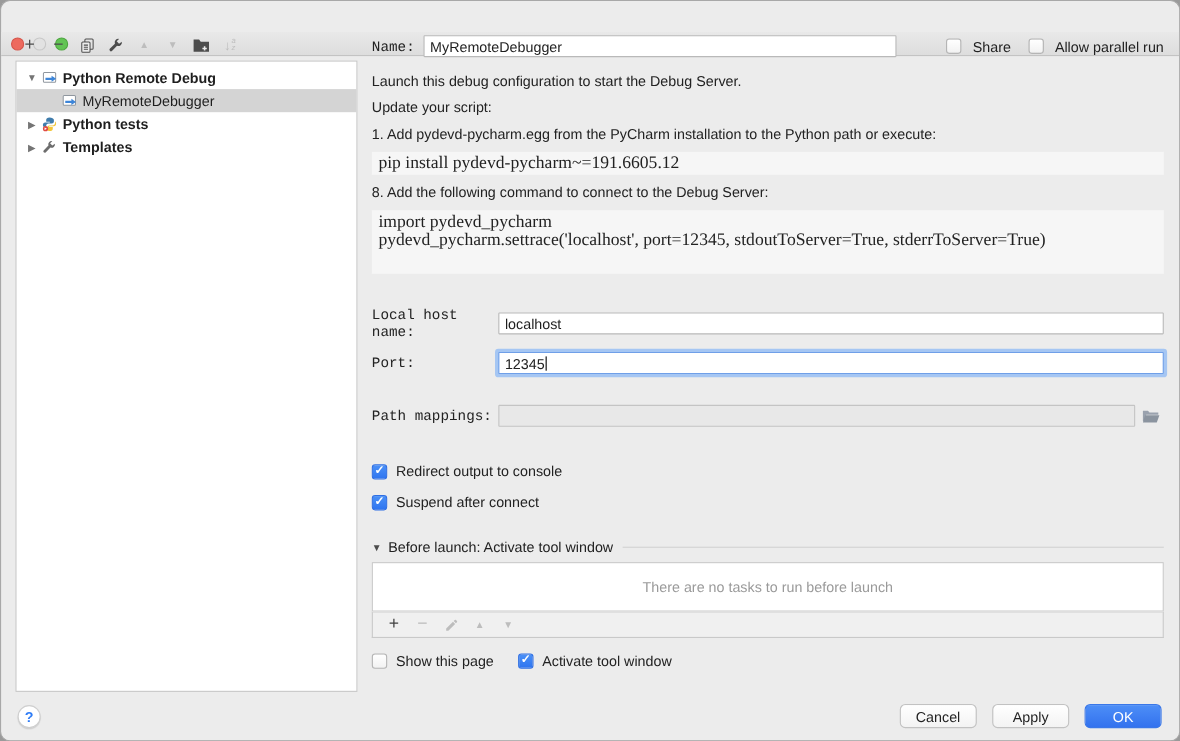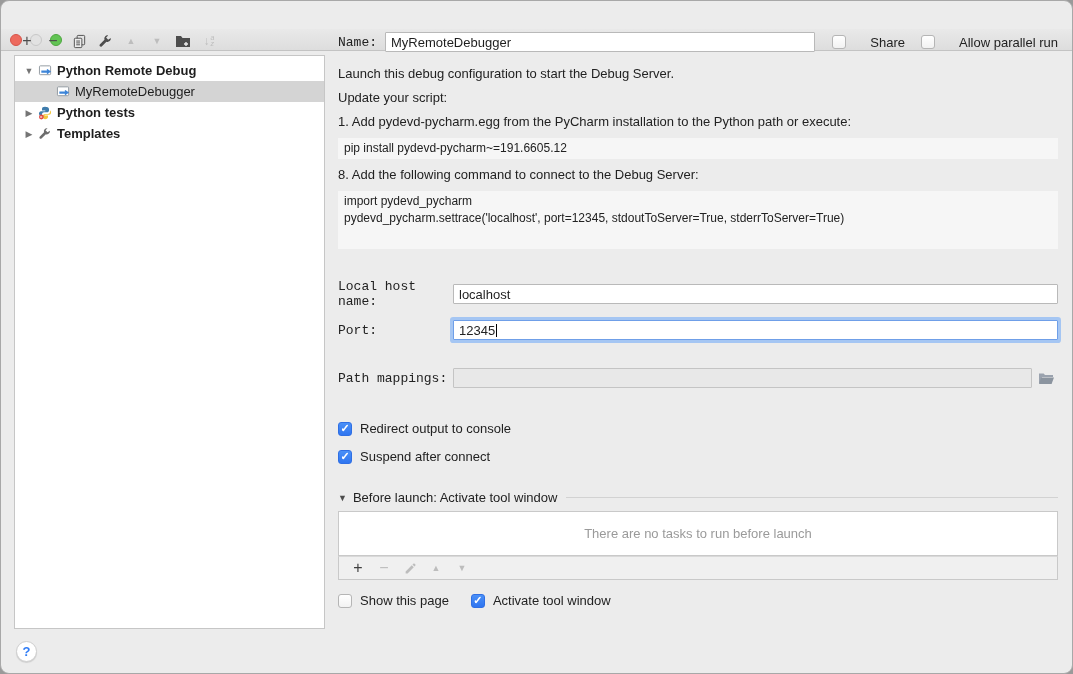--- a/index.html
+++ b/index.html
@@ -40,30 +40,30 @@
   .indent1{ padding-left:6px; }
   .indent2{ padding-left:40px; }
 
   
   .main{ position:absolute; left:337px; top:30px; width:720px; font-size:13px; color:#222; }
   .name-row{ display:flex; align-items:center; height:22px; }
   .lbl{ margin-right:8px;font-family:Liberation Mono, monospace; }
   input.txt{ height:20px; border:1px solid #b9b9b9; border-radius:1px; background:#fff;
              font-family:"Liberation Sans",sans-serif; font-size:13px; padding:0 5px; color:#1e1e1e; outline:none; }
   .name-input{ width:430px; }
-  .cbgroup{ display:flex; align-items:center; gap:24px; }
+  .cbgroup{ display:flex; align-items:center; gap:10px; }
   .cb{ width:14px; height:14px; border-radius:3px; background:linear-gradient(#fff,#f2f2f2);
        border:1px solid #b5b5b5; display:flex; align-items:center; justify-content:center; flex:none; }
   .cb .mark{ display:none; color:#fff; font-size:11px; line-height:11px; font-weight:bold; }
   .cb.checked{ background:linear-gradient(#4a90f7,#2f75f0); border-color:#2f6fe4; }
   .cb.checked .mark{ display:block; }
 
   .desc{ margin-top:13px; }
   .desc p{ margin:0 0 8px; line-height:16px; }
-  .codebar{ background:#f6f6f6; font-family:Liberation Sans, sans-serif; font-size:12px;
+  .codebar{ background:#f6f6f6; font-family:Liberation Serif, serif; font-size:16px;
             color:#222; padding:2px 6px; margin:2px 0 8px; line-height:17px; }
   .codebar.tall{ padding-bottom:22px; margin-bottom:0; }
 
   .fields{ margin-top:30px; }
   .frow{ display:flex; align-items:center; margin-bottom:11px; }
   .frow .lbl{ width:115px; flex:none; margin:0; }
   .frow input.txt{ flex:1; }
   .focused{ border:1px solid #6f9fe8 !important; box-shadow:0 0 0 3px #a5c6f3; border-radius:1px; }
   .fakefield{ flex:1; height:20px; background:#fff; display:flex; align-items:center; padding:0 5px; }
   .caret{ width:1px; height:13px; background:#000; margin-left:1px; }
@@ -295,14 +295,19 @@
         <span class="gap14"></span>
         <div class="cb checked">
           <span class="mark">✓</span>
         </div>
         <span>Activate tool window</span>
       </div>
     </div>
   </div>
 
   <div class="help">?</div>
+  <div class="footer-btns">
+    <div class="btn">Cancel</div>
+    <div class="btn">Apply</div>
+    <div class="btn primary">OK</div>
+  </div>
 
 </div>
 
 </body></html>

